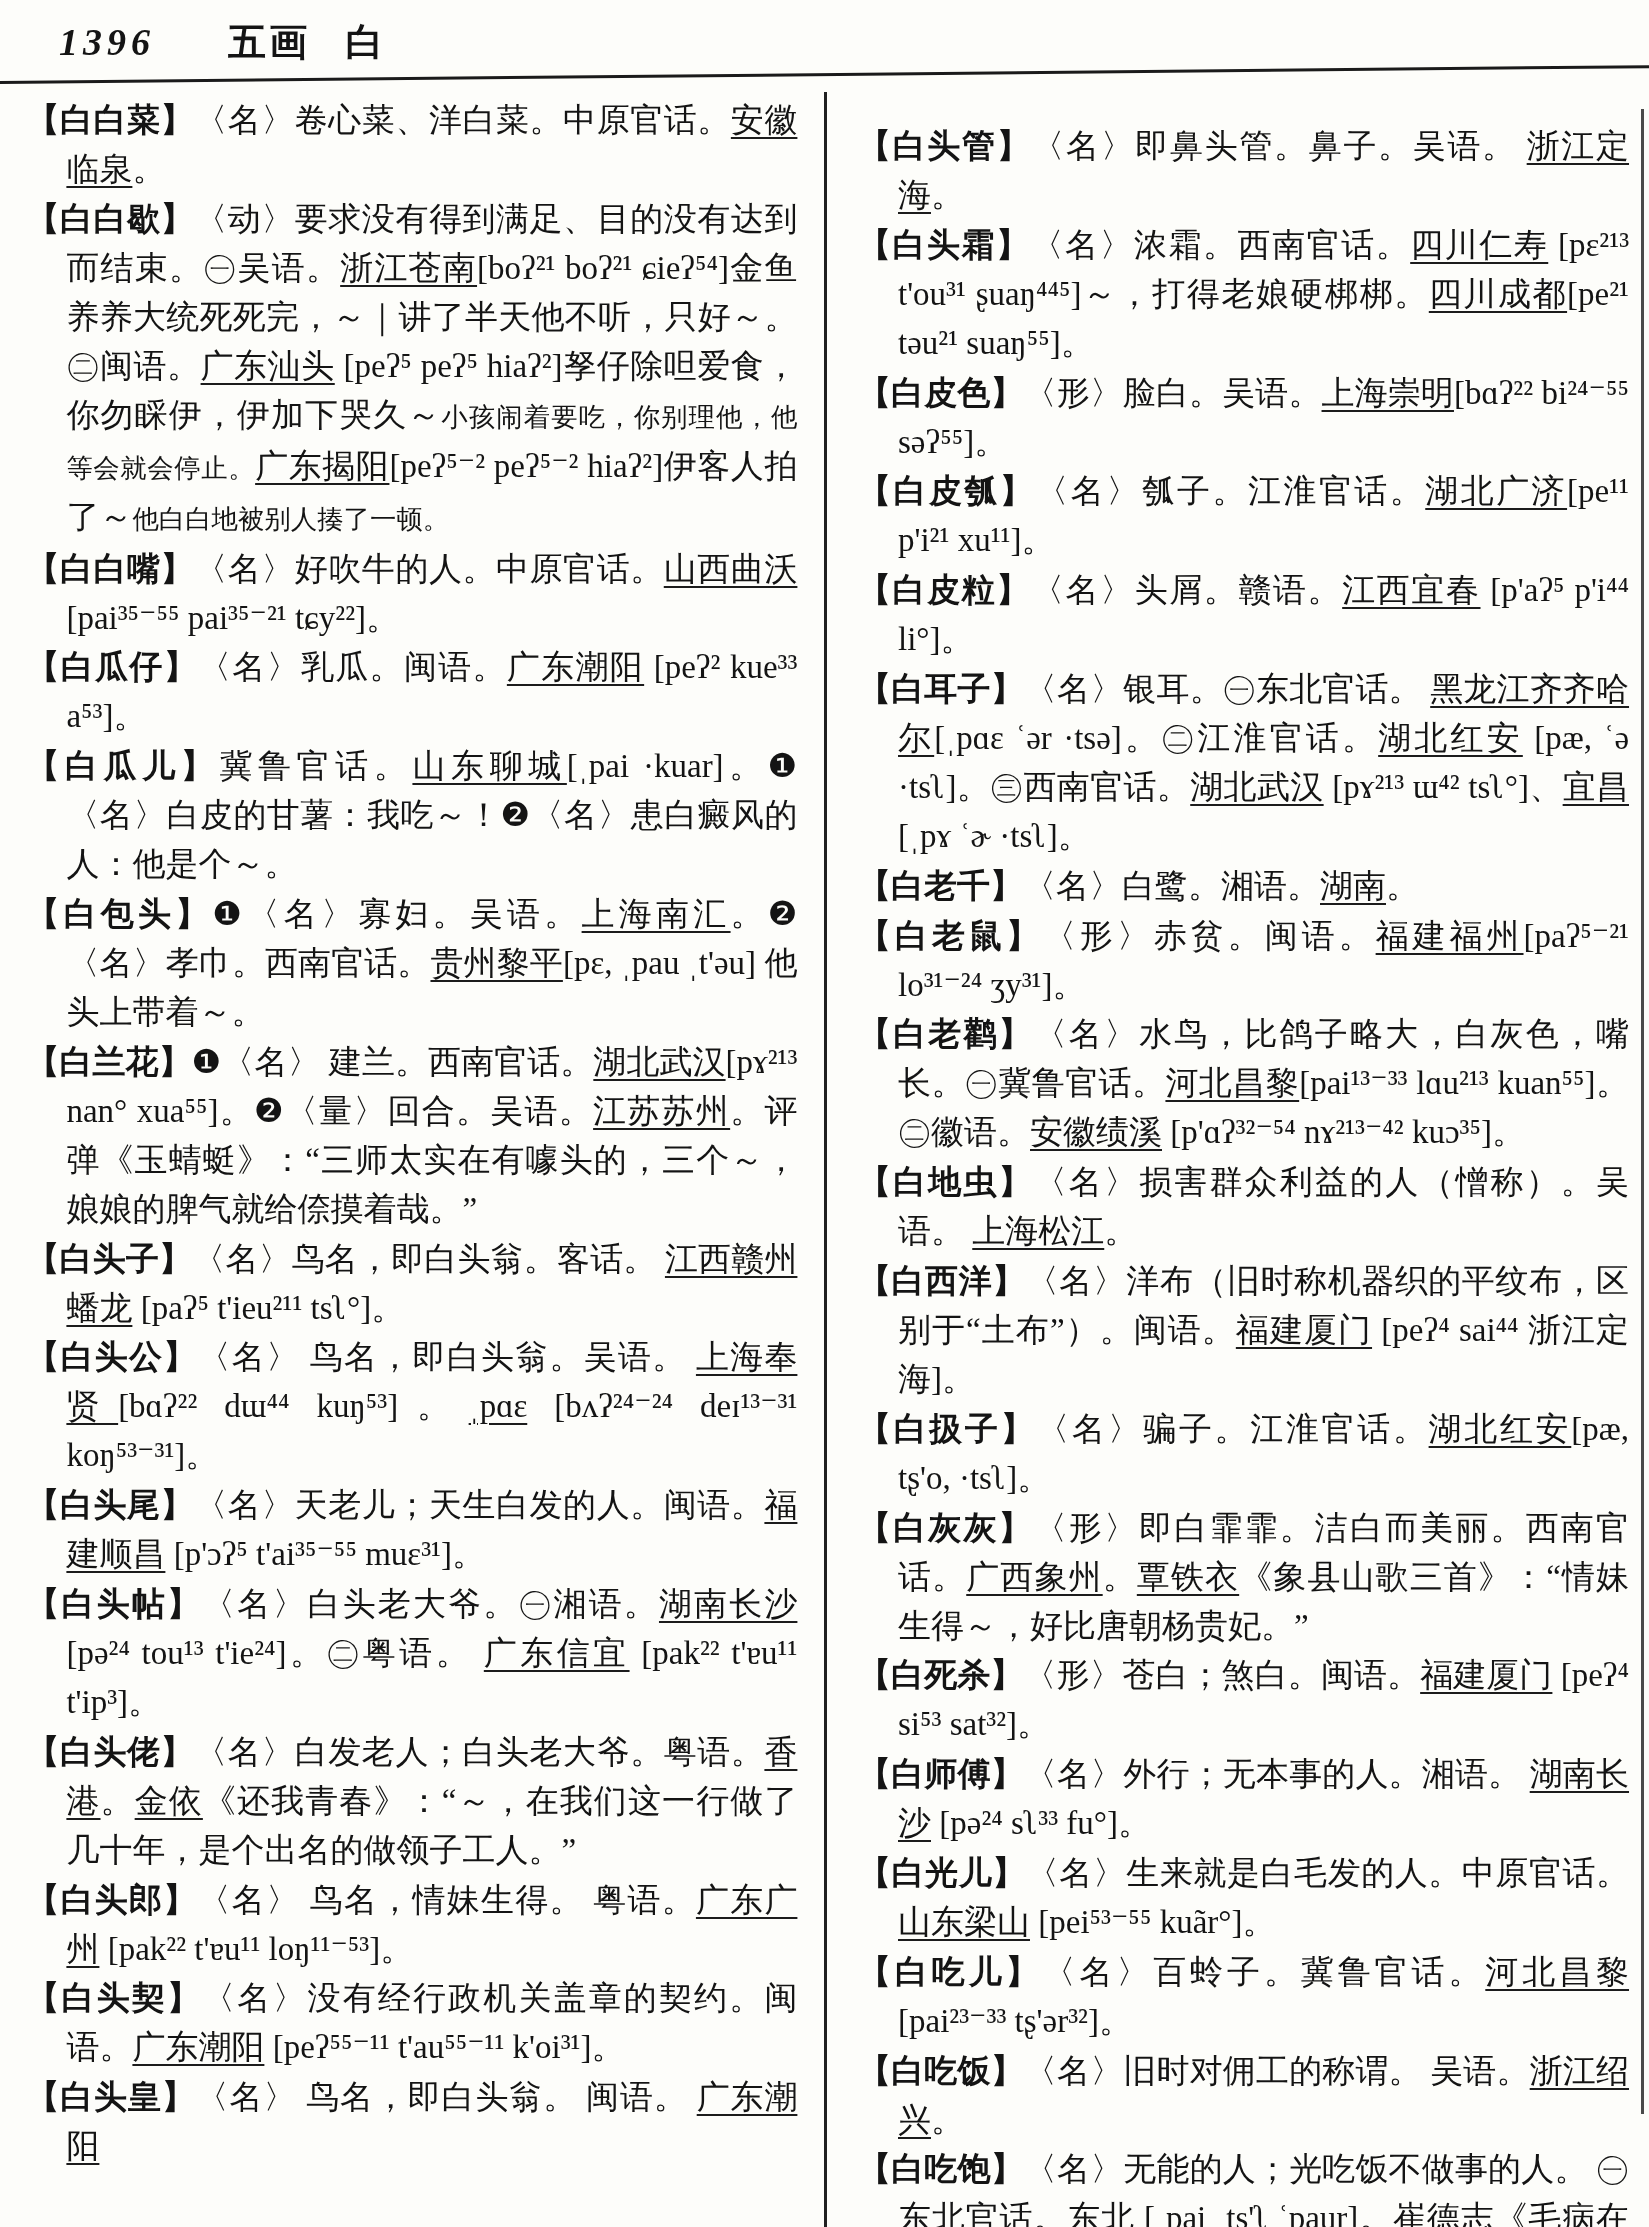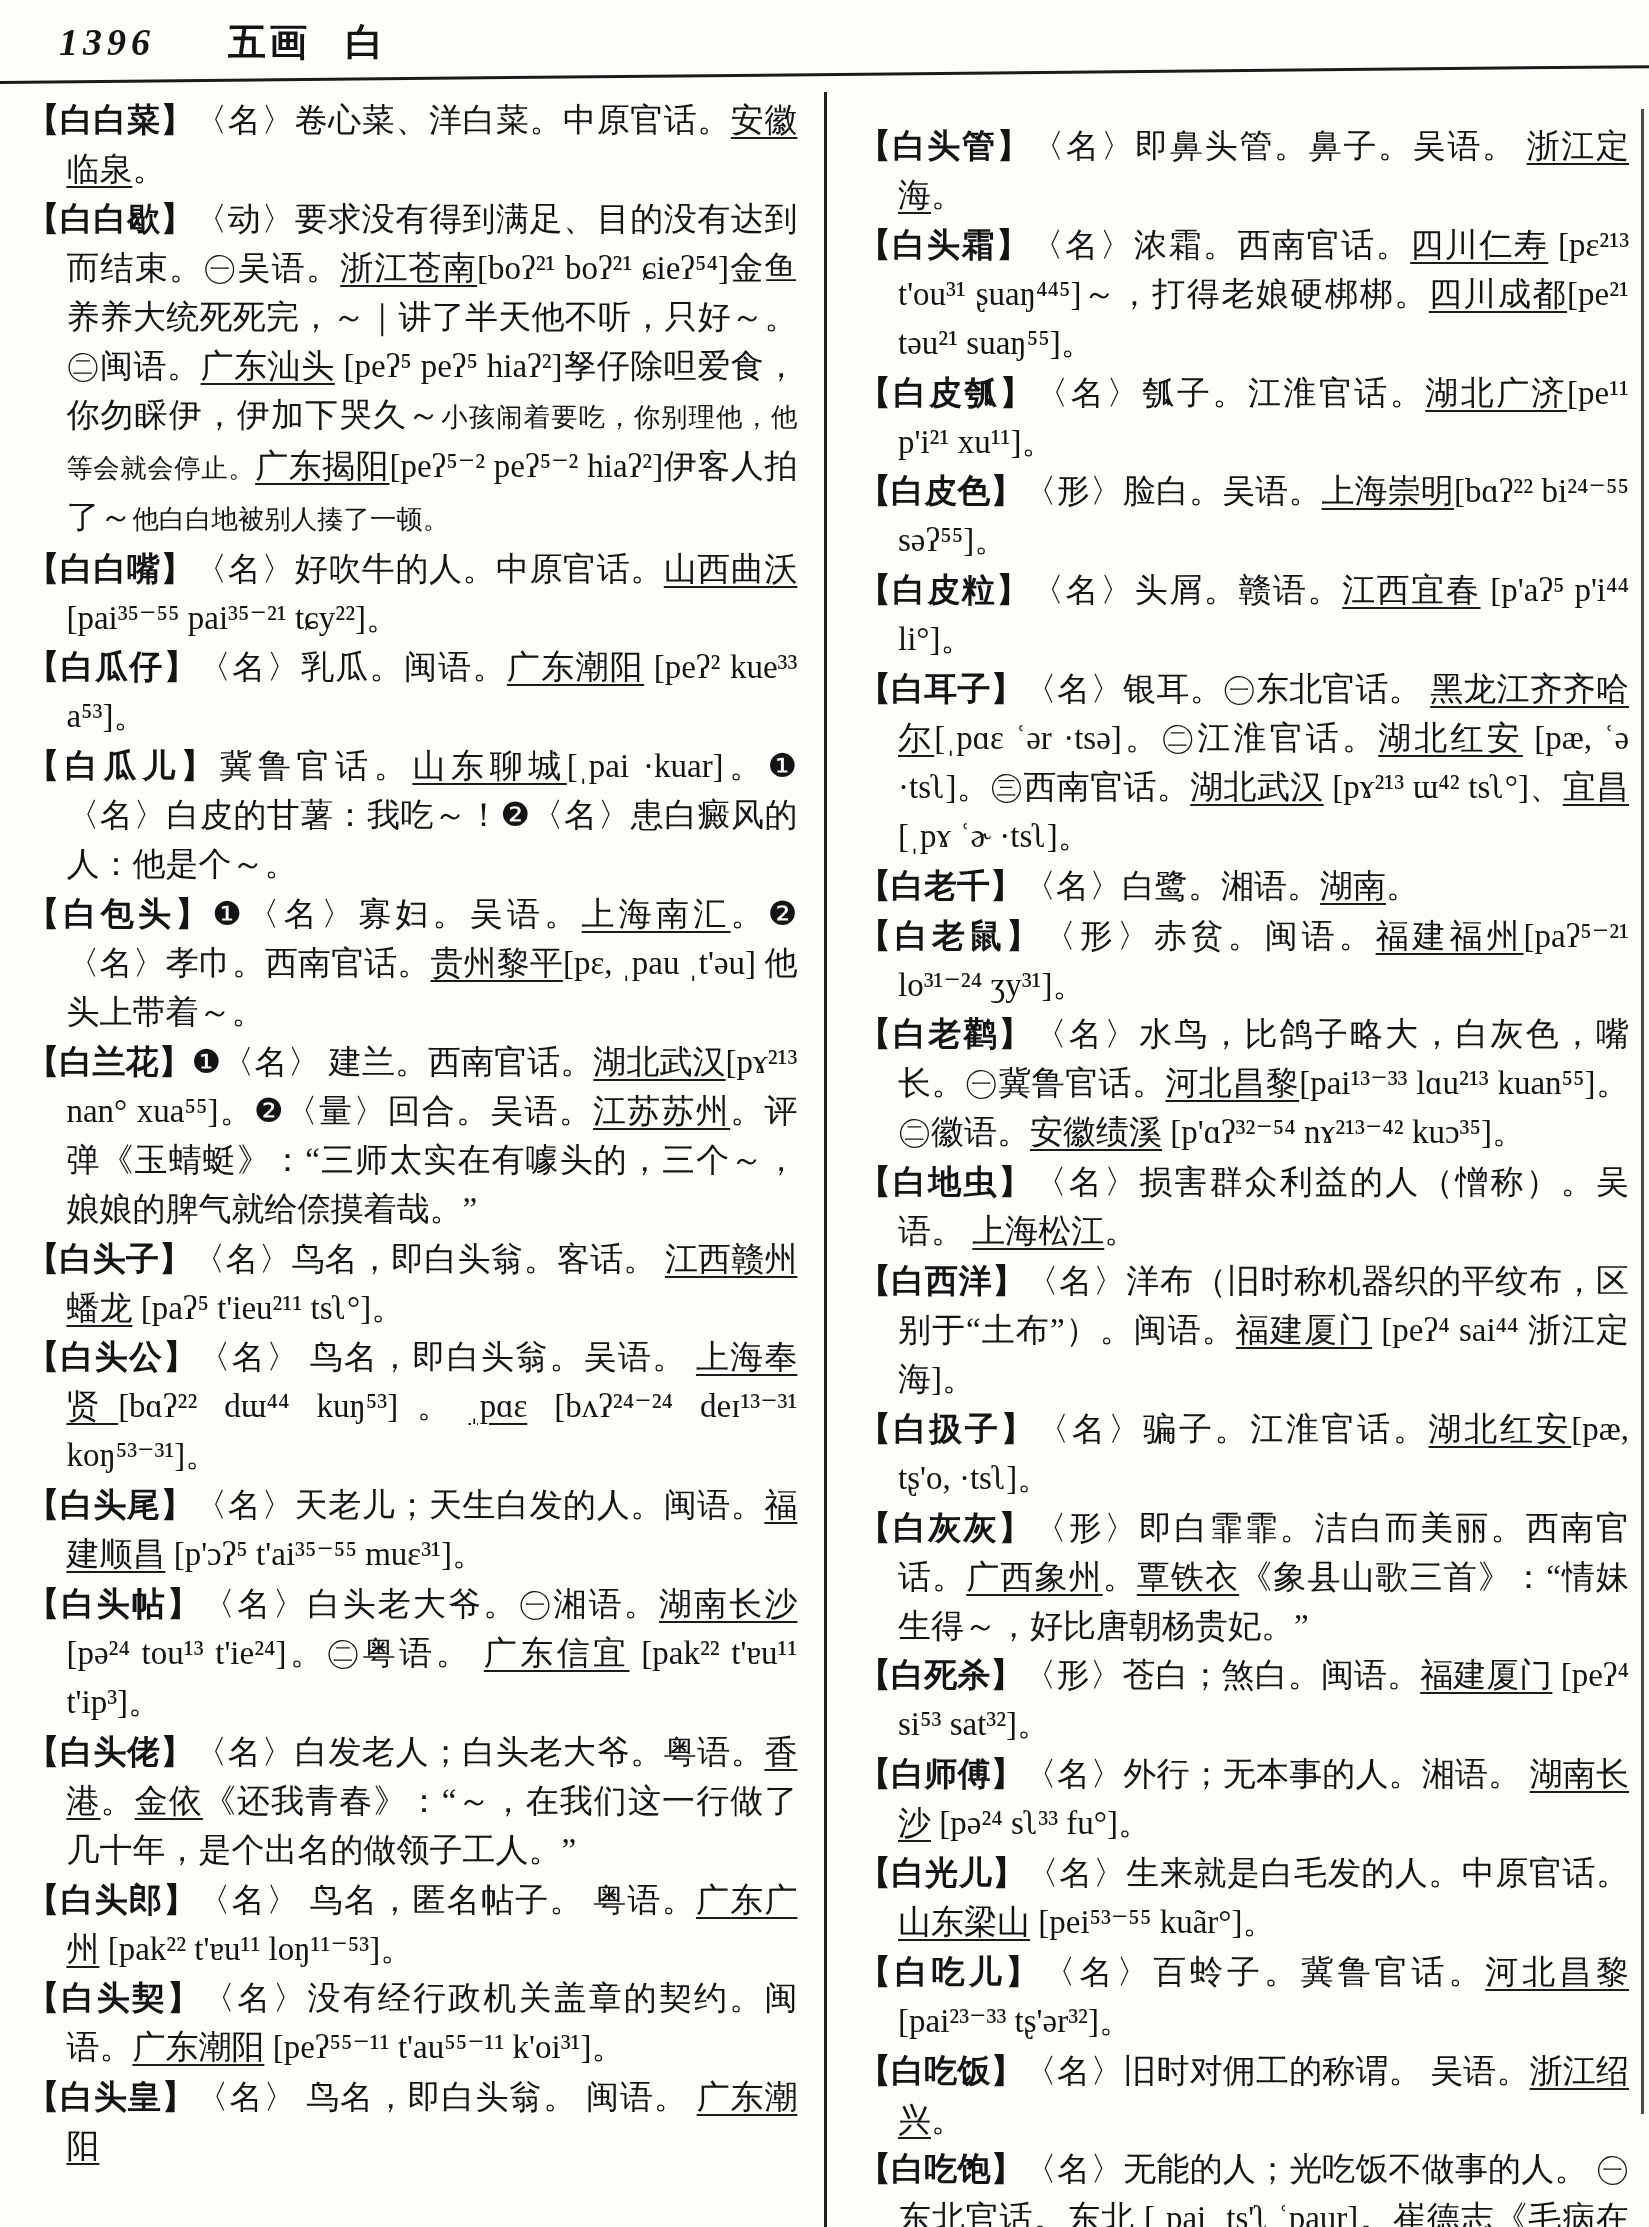--- a/index.html
+++ b/index.html
@@ -64,29 +64,29 @@
       <div class="entry"><span class="head">【白白嘴】</span><span class="">〈名〉好吹牛的人。中原官话。</span><span class="uname ">山西曲沃</span><span class=""> [pai³⁵⁻⁵⁵ pai³⁵⁻²¹ tɕy²²]。</span></div>
       <div class="entry"><span class="head">【白瓜仔】</span><span class="">〈名〉乳瓜。闽语。</span><span class="uname ">广东潮阳</span><span class=""> [peʔ² kue³³ a⁵³]。</span></div>
       <div class="entry"><span class="head">【白瓜儿】</span><span class="">冀鲁官话。</span><span class="uname ">山东聊城</span><span class="">[ˌpai ·kuar]。❶〈名〉白皮的甘薯：我吃～！❷〈名〉患白癜风的人：他是个～。</span></div>
       <div class="entry"><span class="head">【白包头】</span><span class="">❶〈名〉寡妇。吴语。</span><span class="uname ">上海南汇</span><span class="">。❷〈名〉孝巾。西南官话。</span><span class="uname ">贵州黎平</span><span class="">[pɛ, ˌpau ˌt'əu] 他头上带着～。</span></div>
       <div class="entry"><span class="head">【白兰花】</span><span class="">❶〈名〉 建兰。西南官话。</span><span class="uname ">湖北武汉</span><span class="">[pɤ²¹³ nan° xua⁵⁵]。❷〈量〉回合。吴语。</span><span class="uname ">江苏苏州</span><span class="">。评弹《玉蜻蜓》：“三师太实在有噱头的，三个～，娘娘的脾气就给倷摸着哉。”</span></div>
       <div class="entry"><span class="head">【白头子】</span><span class="">〈名〉鸟名，即白头翁。客话。 </span><span class="uname ">江西赣州蟠龙</span><span class=""> [paʔ⁵ t'ieu²¹¹ tsʅ°]。</span></div>
       <div class="entry"><span class="head">【白头公】</span><span class="">〈名〉 鸟名，即白头翁。吴语。 </span><span class="uname ">上海奉贤</span><span class="">[bɑʔ²² dɯ⁴⁴ kuŋ⁵³]。</span><span class="uname ">ˌpɑɛ</span><span class=""> [bʌʔ²⁴⁻²⁴ deɪ¹³⁻³¹ koŋ⁵³⁻³¹]。</span></div>
       <div class="entry"><span class="head">【白头尾】</span><span class="">〈名〉天老儿；天生白发的人。闽语。</span><span class="uname ">福建顺昌</span><span class=""> [p'ɔʔ⁵ t'ai³⁵⁻⁵⁵ muɛ³¹]。</span></div>
       <div class="entry"><span class="head">【白头帖】</span><span class="">〈名〉白头老大爷。㊀湘语。</span><span class="uname ">湖南长沙</span><span class=""> [pə²⁴ tou¹³ t'ie²⁴]。㊁粤语。 </span><span class="uname ">广东信宜</span><span class=""> [pak²² t'ɐu¹¹ t'ip³]。</span></div>
       <div class="entry"><span class="head">【白头佬】</span><span class="">〈名〉白发老人；白头老大爷。粤语。</span><span class="uname ">香港</span><span class="">。</span><span class="uname ">金依</span><span class="">《还我青春》：“～，在我们这一行做了几十年，是个出名的做领子工人。”</span></div>
-      <div class="entry"><span class="head">【白头郎】</span><span class="">〈名〉 鸟名，匿名帖子。 粤语。</span><span class="uname ">广东广州</span><span class=""> [pak²² t'ɐu¹¹ loŋ¹¹⁻⁵³]。</span></div>
+      <div class="entry"><span class="head">【白头郎】</span><span class="">〈名〉 鸟名，情妹生得。 粤语。</span><span class="uname ">广东广州</span><span class=""> [pak²² t'ɐu¹¹ loŋ¹¹⁻⁵³]。</span></div>
       <div class="entry"><span class="head">【白头契】</span><span class="">〈名〉没有经行政机关盖章的契约。闽语。</span><span class="uname ">广东潮阳</span><span class=""> [peʔ⁵⁵⁻¹¹ t'au⁵⁵⁻¹¹ k'oi³¹]。</span></div>
       <div class="entry"><span class="head">【白头皇】</span><span class="">〈名〉 鸟名，即白头翁。 闽语。 </span><span class="uname ">广东潮阳</span></div>
     </div>
   <div class="column" id="col-right">
       <div class="entry"><span class="head">【白头管】</span><span class="">〈名〉即鼻头管。鼻子。吴语。 </span><span class="uname ">浙江定海</span><span class="">。</span></div>
       <div class="entry"><span class="head">【白头霜】</span><span class="">〈名〉浓霜。西南官话。</span><span class="uname ">四川仁寿</span><span class=""> [pɛ²¹³ t'ou³¹ ʂuaŋ⁴⁴⁵]～，打得老娘硬梆梆。</span><span class="uname ">四川成都</span><span class="">[pe²¹ təu²¹ suaŋ⁵⁵]。</span></div>
+      <div class="entry"><span class="head">【白皮色】</span><span class="">〈形〉脸白。吴语。</span><span class="uname ">上海崇明</span><span class="">[bɑʔ²² bi²⁴⁻⁵⁵ səʔ⁵⁵]。</span></div>
       <div class="entry"><span class="head">【白皮瓠】</span><span class="">〈名〉瓠子。江淮官话。</span><span class="uname ">湖北广济</span><span class="">[pe¹¹ p'i²¹ xu¹¹]。</span></div>
-      <div class="entry"><span class="head">【白皮色】</span><span class="">〈形〉脸白。吴语。</span><span class="uname ">上海崇明</span><span class="">[bɑʔ²² bi²⁴⁻⁵⁵ səʔ⁵⁵]。</span></div>
       <div class="entry"><span class="head">【白皮粒】</span><span class="">〈名〉头屑。赣语。</span><span class="uname ">江西宜春</span><span class=""> [p'aʔ⁵ p'i⁴⁴ li°]。</span></div>
       <div class="entry"><span class="head">【白耳子】</span><span class="">〈名〉银耳。㊀东北官话。 </span><span class="uname ">黑龙江齐齐哈尔</span><span class="">[ˌpɑɛ ʿər ·tsə]。㊁江淮官话。</span><span class="uname ">湖北红安</span><span class=""> [pæ, ʿə ·tsʅ]。㊂西南官话。</span><span class="uname ">湖北武汉</span><span class=""> [pɤ²¹³ ɯ⁴² tsʅ°]、</span><span class="uname ">宜昌</span><span class="">[ˌpɤ ʿɚ ·tsʅ]。</span></div>
       <div class="entry"><span class="head">【白老千】</span><span class="">〈名〉白鹭。湘语。</span><span class="uname ">湖南</span><span class="">。</span></div>
       <div class="entry"><span class="head">【白老鼠】</span><span class="">〈形〉赤贫。闽语。</span><span class="uname ">福建福州</span><span class="">[paʔ⁵⁻²¹ lo³¹⁻²⁴ ʒy³¹]。</span></div>
       <div class="entry"><span class="head">【白老鹳】</span><span class="">〈名〉水鸟，比鸽子略大，白灰色，嘴长。㊀冀鲁官话。</span><span class="uname ">河北昌黎</span><span class="">[pai¹³⁻³³ lɑu²¹³ kuan⁵⁵]。㊁徽语。</span><span class="uname ">安徽绩溪</span><span class=""> [p'ɑʔ³²⁻⁵⁴ nɤ²¹³⁻⁴² kuɔ³⁵]。</span></div>
       <div class="entry"><span class="head">【白地虫】</span><span class="">〈名〉损害群众利益的人（憎称）。吴语。 </span><span class="uname ">上海松江</span><span class="">。</span></div>
       <div class="entry"><span class="head">【白西洋】</span><span class="">〈名〉洋布（旧时称机器织的平纹布，区别于“土布”）。闽语。</span><span class="uname ">福建厦门</span><span class=""> [peʔ⁴ sai⁴⁴ 浙江定海]。</span></div>
       <div class="entry"><span class="head">【白扱子】</span><span class="">〈名〉骗子。江淮官话。</span><span class="uname ">湖北红安</span><span class="">[pæ, tʂ'o, ·tsʅ]。</span></div>
       <div class="entry"><span class="head">【白灰灰】</span><span class="">〈形〉即白霏霏。洁白而美丽。西南官话。</span><span class="uname ">广西象州</span><span class="">。</span><span class="uname ">覃铁衣</span><span class="">《象县山歌三首》：“情妹生得～，好比唐朝杨贵妃。”</span></div>
       <div class="entry"><span class="head">【白死杀】</span><span class="">〈形〉苍白；煞白。闽语。</span><span class="uname ">福建厦门</span><span class=""> [peʔ⁴ si⁵³ sat³²]。</span></div>

